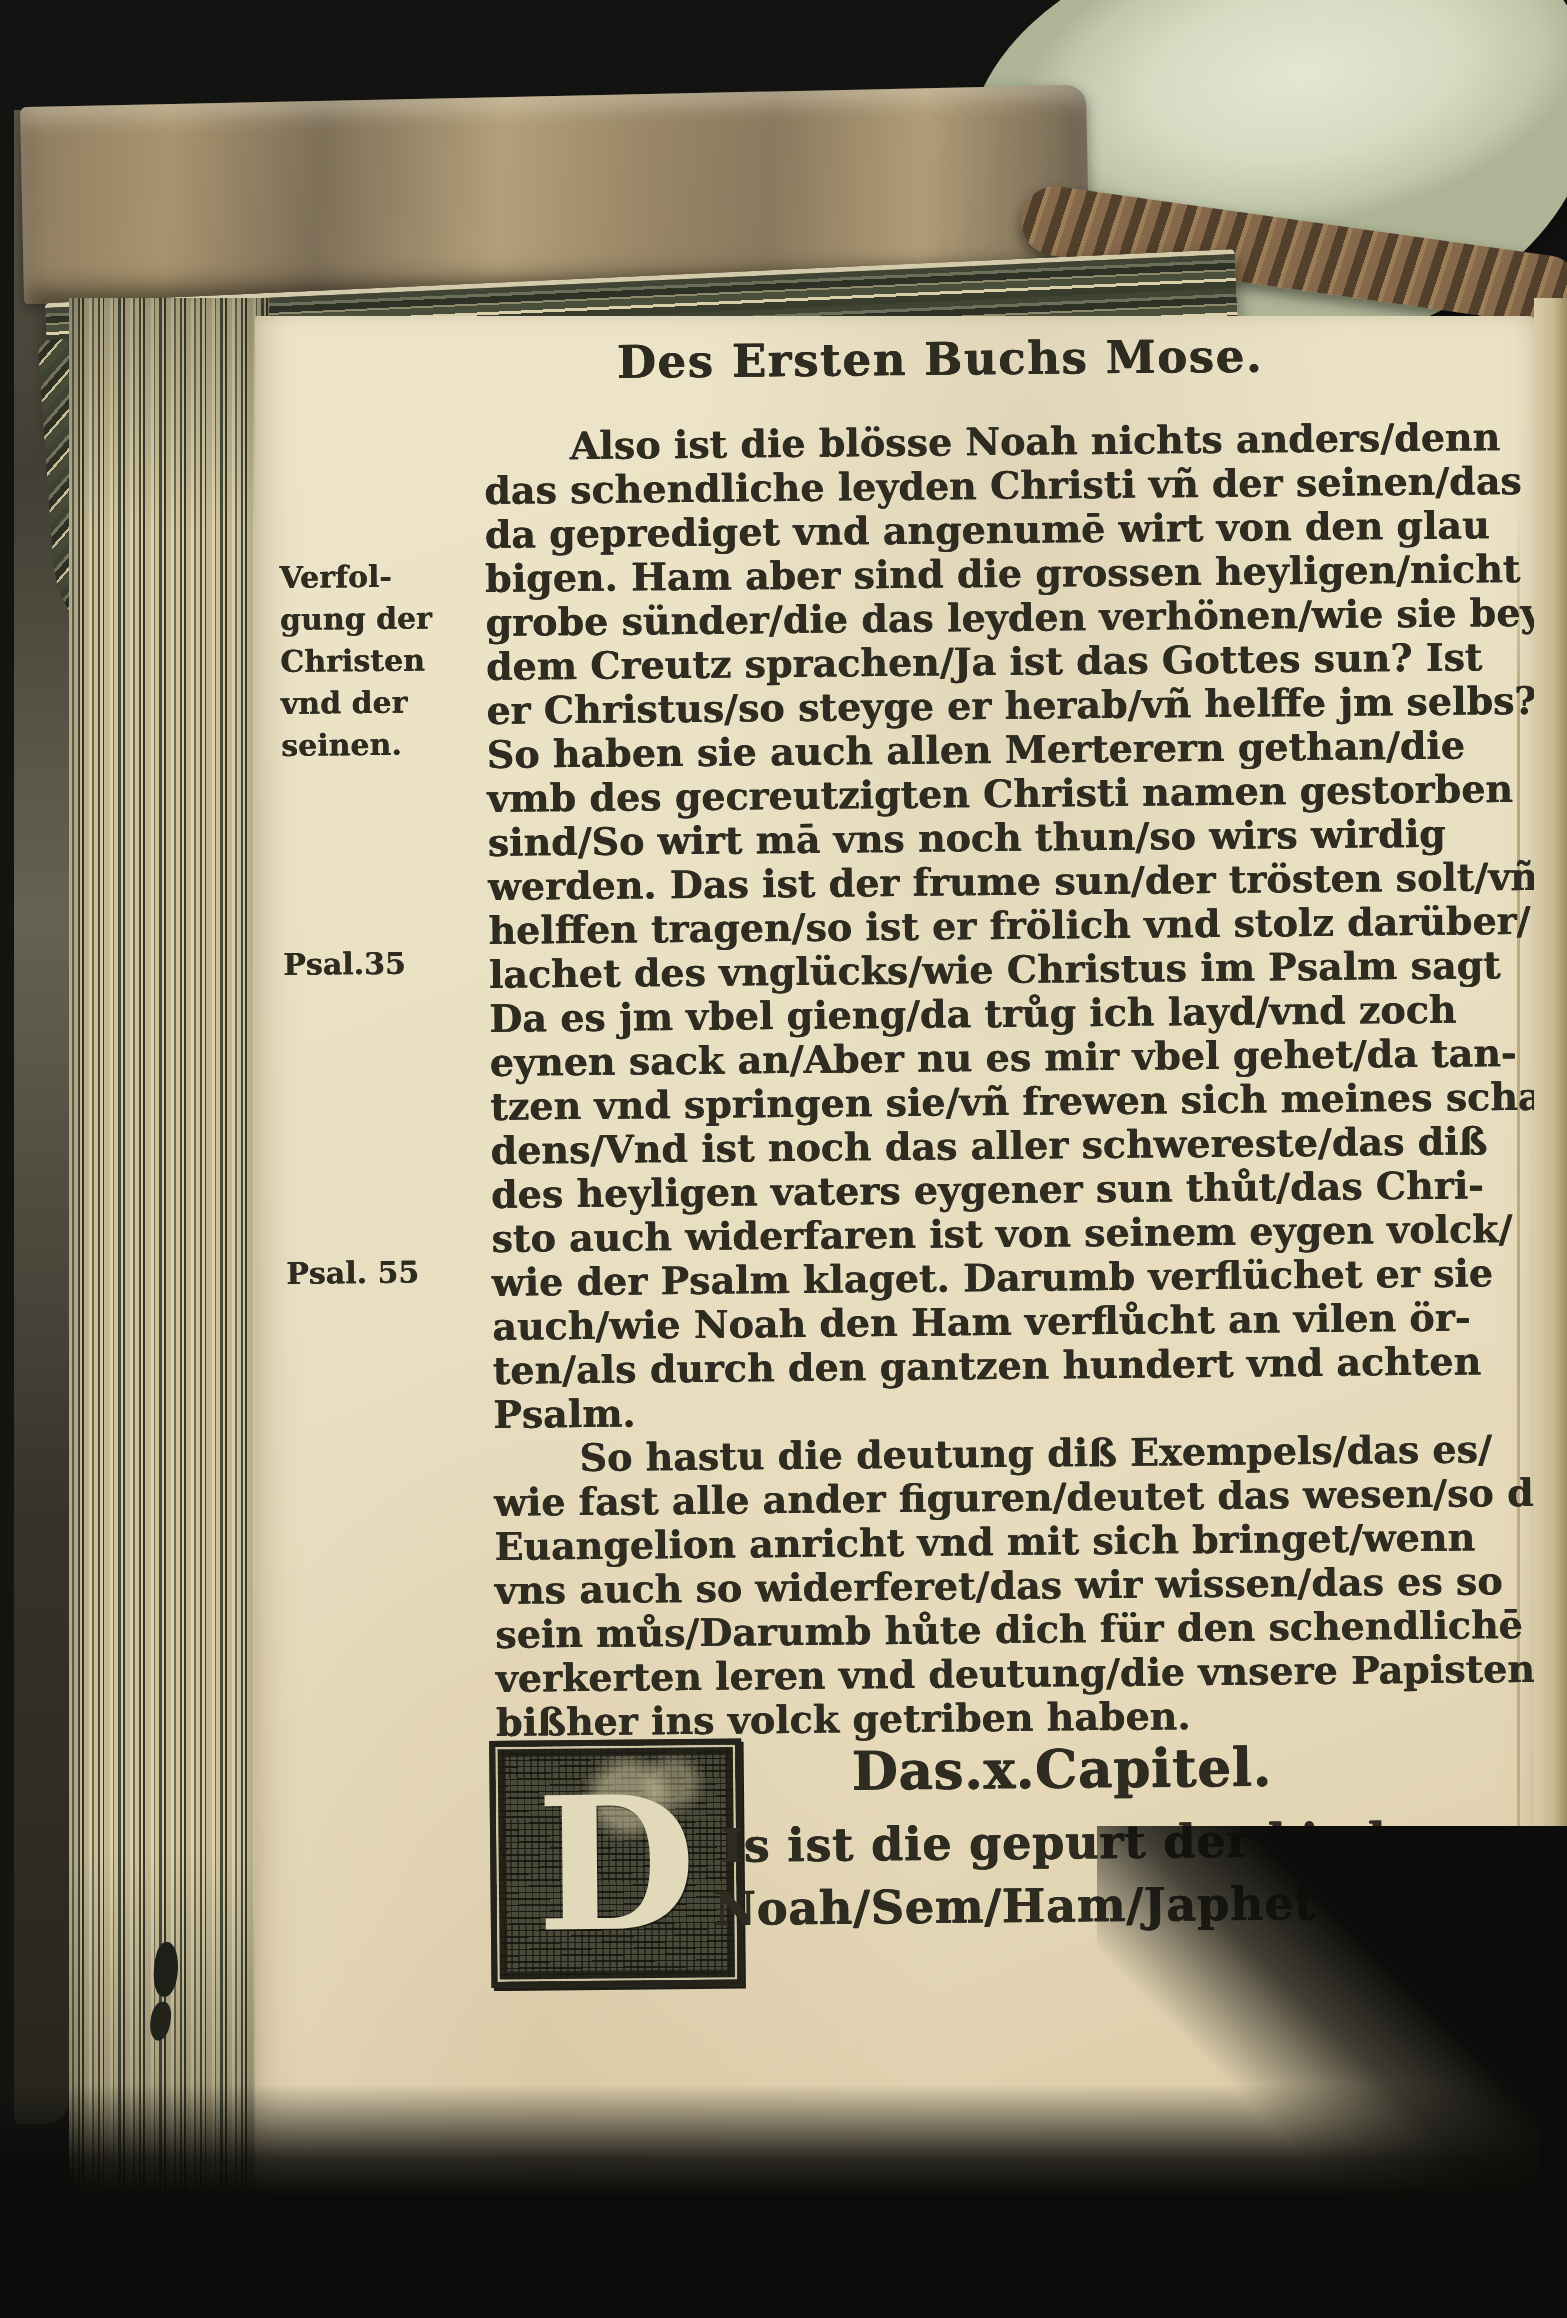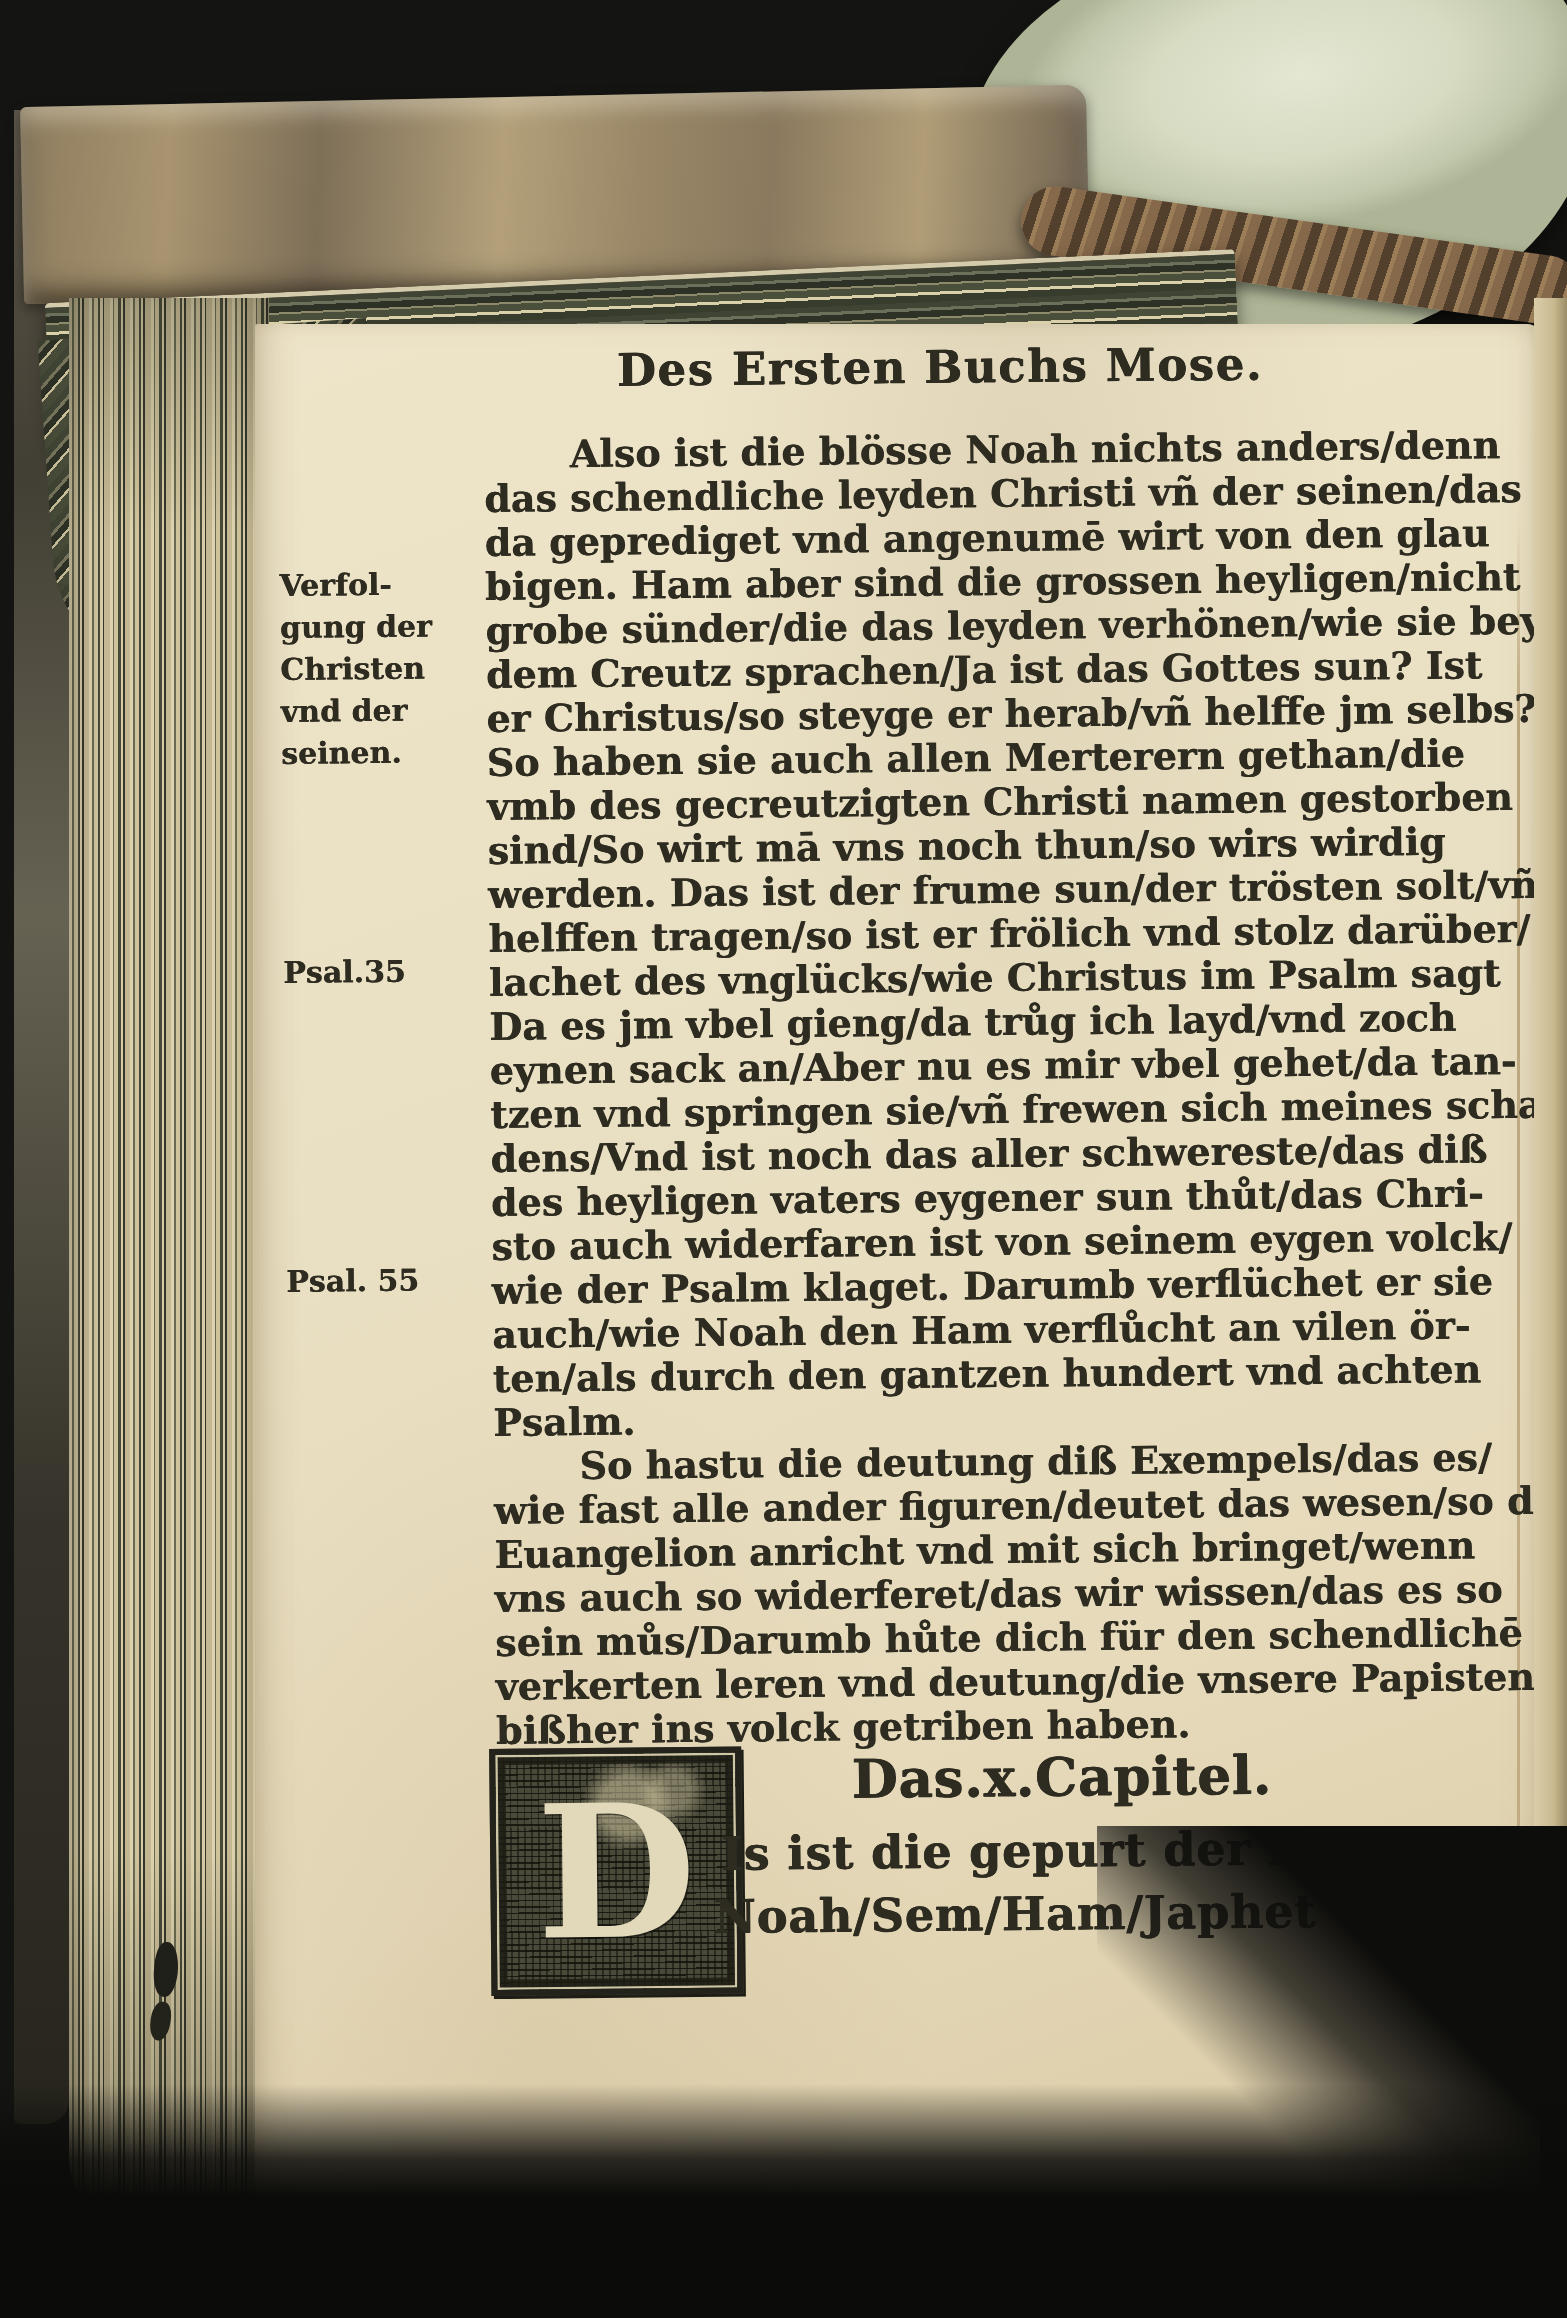--- a/index.html
+++ b/index.html
@@ -35,21 +35,21 @@
       linear-gradient(180deg,rgba(40,40,28,.25),rgba(0,0,0,0) 12%,rgba(0,0,0,0) 80%,rgba(30,28,18,.4)),
       repeating-linear-gradient(90deg,#ddd2ad 0 3.1px,#6a6a52 3.1px 4.7px,#cfc39c 4.7px 8.6px,#474a38 8.6px 11px,#d8cca6 11px 13.3px,#33362a 13.3px 15px,#c4b892 15px 20.4px);
     border-radius:0 0 36px 86px;
     box-shadow:inset 0 -23.5px 31px rgba(20,18,10,.45);}
   .edge-mark{position:absolute;left:85px;top:1644px;width:23.5px;height:55px;background:#20201a;
     border-radius:40% 55% 45% 50%;transform:rotate(6deg);}
   .edge-mark .blob2{position:absolute;left:1.6px;top:60px;width:20.4px;height:39px;background:#23231c;
     border-radius:50% 40% 55% 45%;}
 
   
-  .page{position:absolute;left:255px;top:324px;width:1285px;height:1975px;
+  .page{position:absolute;left:255px;top:316px;width:1285px;height:1975px;
     background:
       radial-gradient(ellipse at 22% 86%, rgba(170,140,95,.14) 0%, rgba(170,140,95,0) 28%),
       radial-gradient(ellipse at 60% 8%, rgba(120,100,60,.10) 0%, rgba(120,100,60,0) 30%),
       linear-gradient(160deg,#eee4c9 0%,#e9dfc2 38%,#e6dabb 68%,#dccda8 92%,#cdbc93 100%);
     border-radius:2.4px 12.5px 118px 67px / 2.4px 12.5px 98px 90px;
     box-shadow:inset 0 -36px 55px -27px rgba(110,90,50,.55),
                inset 20.4px 0 47px -31px rgba(120,100,60,.5),
                inset -11px 0 27px -17px rgba(120,100,60,.45);}
   .crease{position:absolute;right:20.4px;top:196px;width:3.1px;height:1677px;
     background:linear-gradient(180deg,rgba(150,120,70,.0),rgba(150,120,70,.55) 12%,rgba(150,120,70,.4) 80%,rgba(150,120,70,0));}

